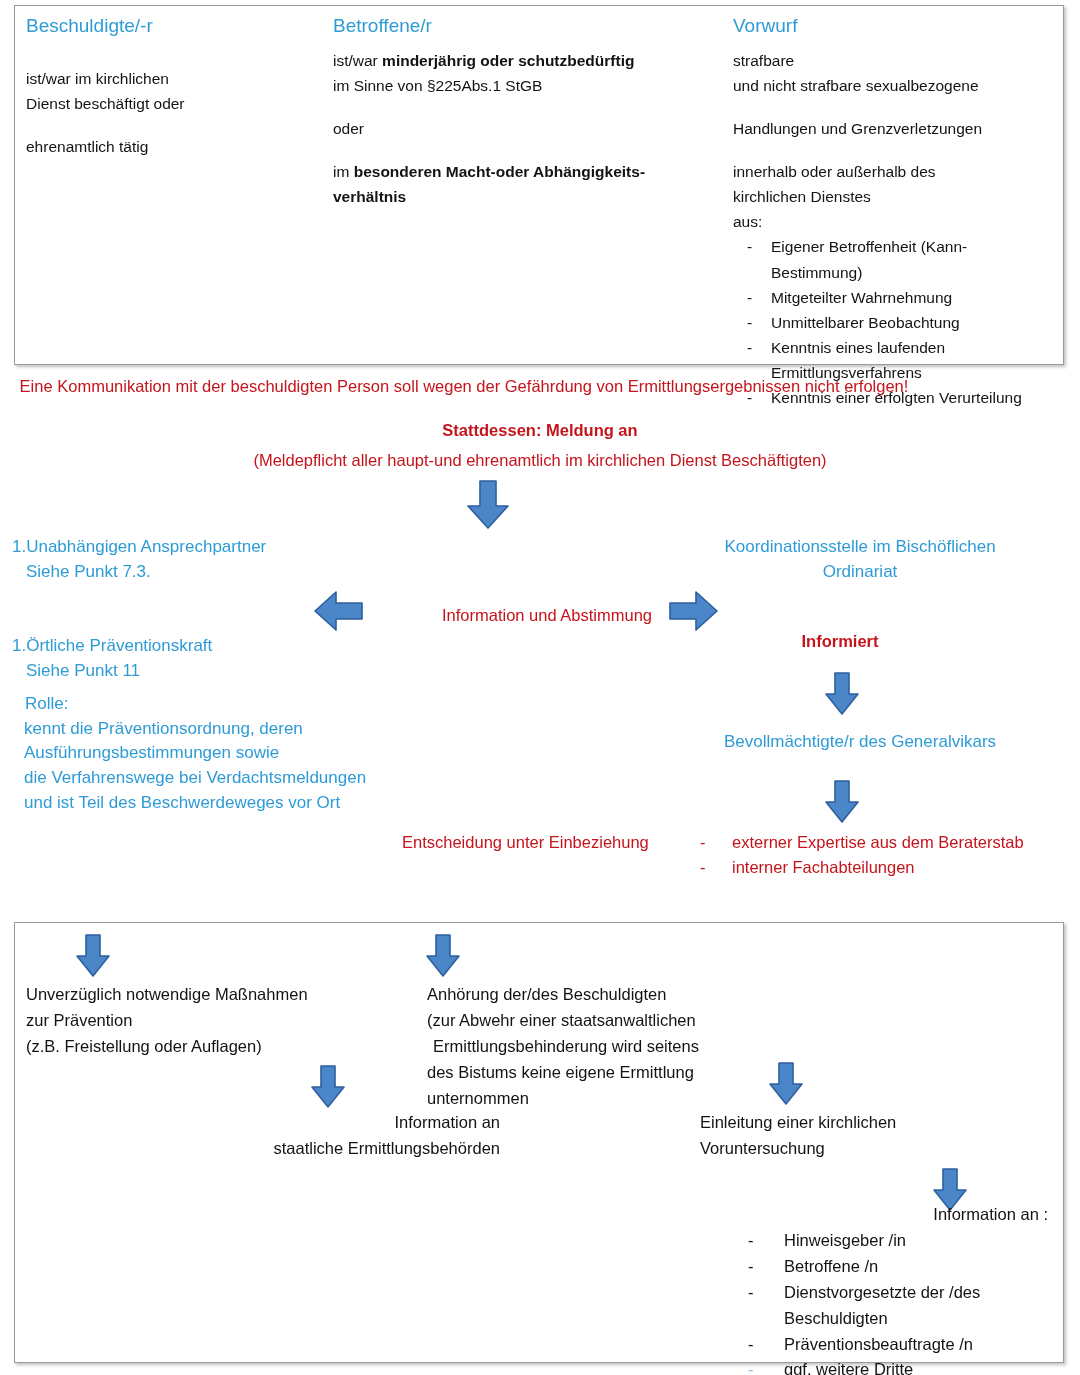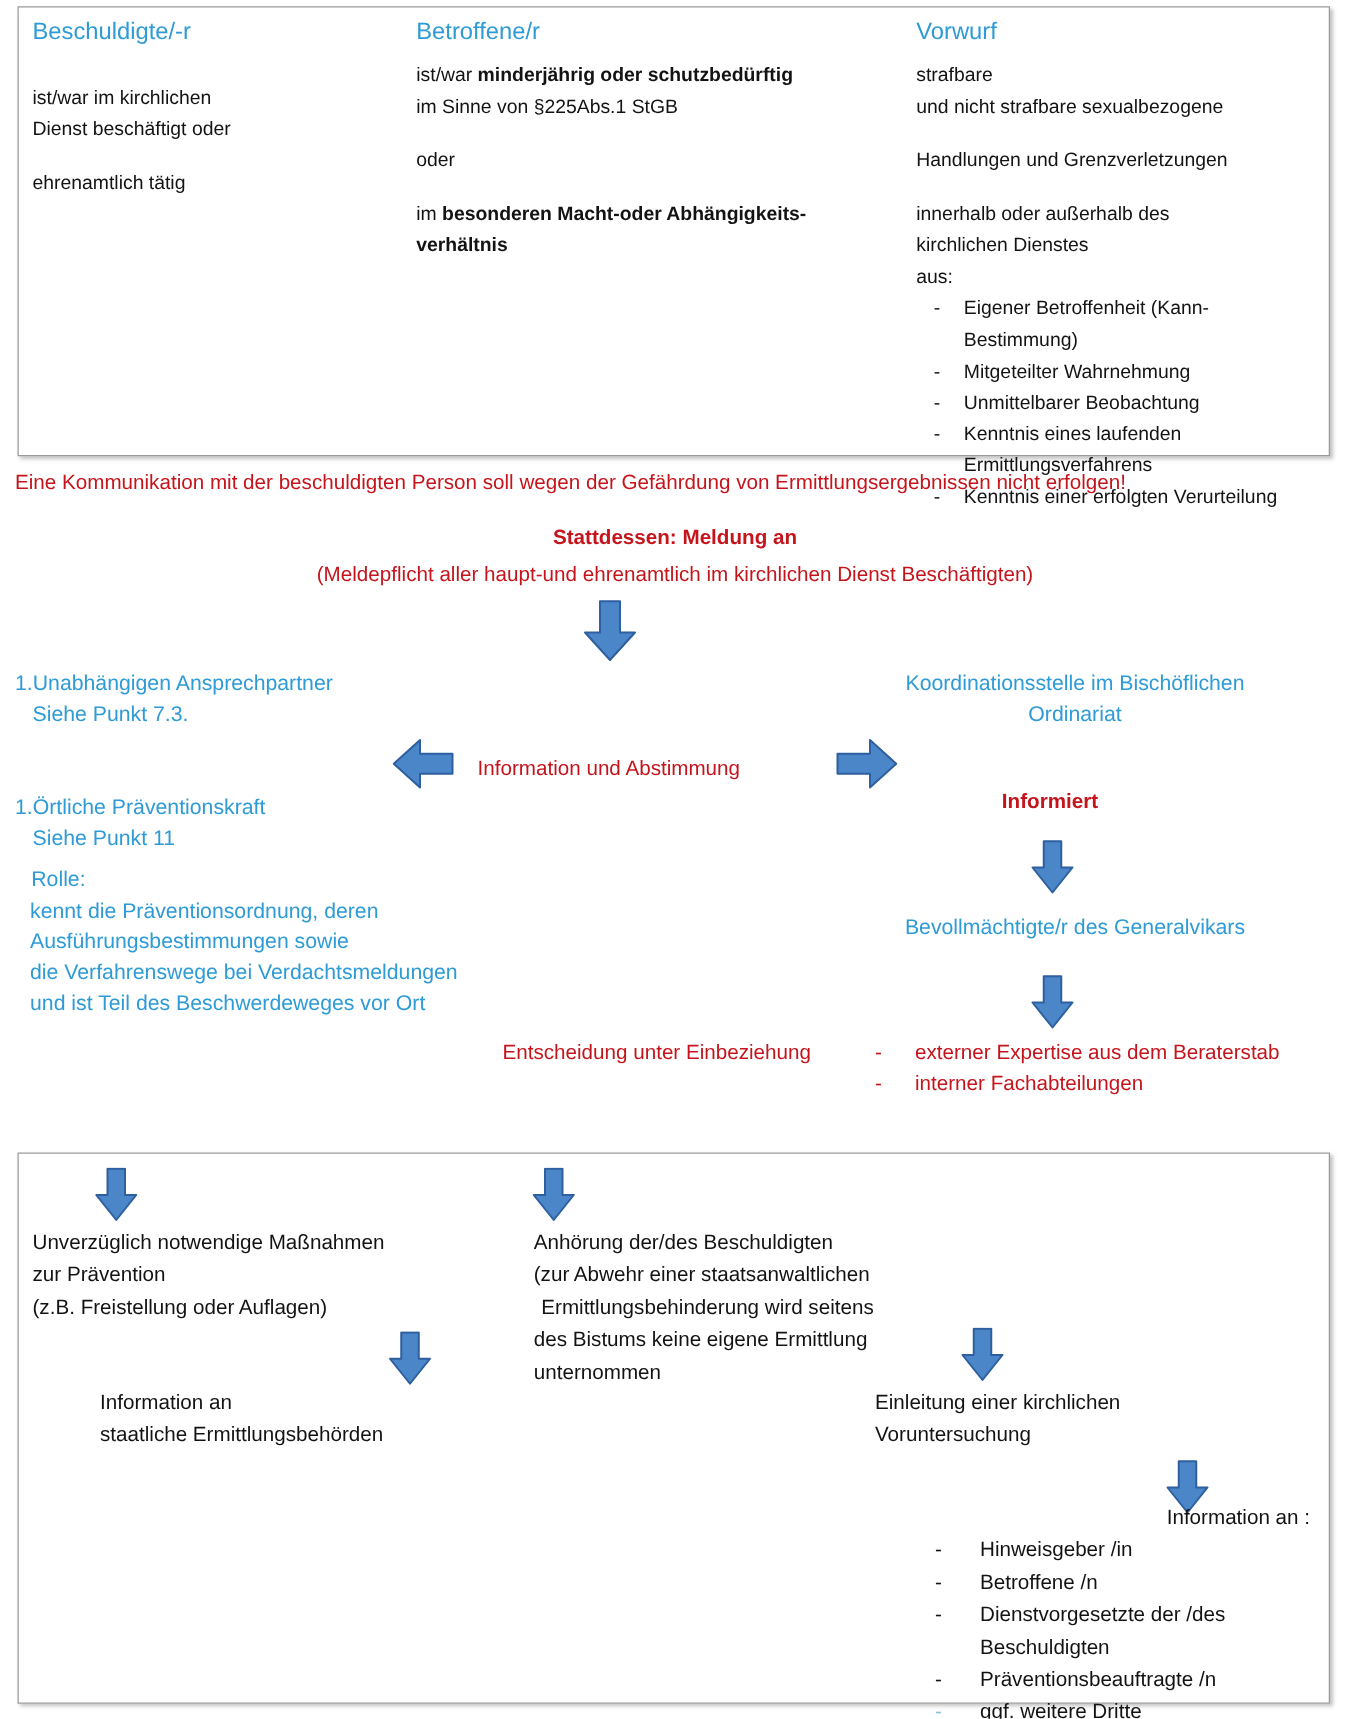--- a/index.html
+++ b/index.html
@@ -148,21 +148,21 @@
           <span class="dtext">Ermittlungsverfahrens</span>
         </div>
       <div class="dash-row">
           <span class="dash">-</span>
           <span class="dtext">Kenntnis einer erfolgten Verurteilung</span>
         </div>
     </div>
   </div>
 </div>
 
-<div class="abs red-text" style="left:0; top:374px; width:928px; margin-left:12px;">Eine Kommunikation mit der beschuldigten Person soll wegen der Gefährdung von Ermittlungsergebnissen nicht erfolgen!</div>
+<div class="abs red-text" style="left:0; top:374px; width:928px; text-align:center;">Eine Kommunikation mit der beschuldigten Person soll wegen der Gefährdung von Ermittlungsergebnissen nicht erfolgen!</div>
 
 <div class="abs" style="left:0; top:418px; width:1080px; text-align:center;">
   <div class="red-text"><b>Stattdessen</b><b>: Meldung an</b></div>
   <div class="red-text" style="margin-top:5px;">(Meldepflicht aller haupt-und ehrenamtlich im kirchlichen Dienst Beschäftigten)</div>
 </div>
 
 <div class="arrow" style="left:466px; top:480px;">
   <svg width="44" height="50" viewBox="0 0 44 50">
     <polygon points="14,1 30,1 30,26 42,26 22,48 2,26 14,26" fill="#4A86C8" stroke="#2E5F9E" stroke-width="1.6" stroke-linejoin="round"></polygon>
   </svg>
@@ -185,21 +185,21 @@
   <div style="margin-left:-1px;">die Verfahrenswege bei Verdachtsmeldungen</div>
   <div style="margin-left:-1px;">und ist Teil des Beschwerdeweges vor Ort</div>
 </div>
 
 <div class="arrow" style="left:314px; top:590px;">
   <svg width="50" height="42" viewBox="0 0 50 42">
     <polygon points="1,21 22,2 22,13 48,13 48,29 22,29 22,40" fill="#4A86C8" stroke="#2E5F9E" stroke-width="1.6" stroke-linejoin="round"></polygon>
   </svg>
 </div>
 
-<div class="abs red-text" style="left:382px; top:603px; width:270px; text-align:left;">Information und Abstimmung</div>
+<div class="abs red-text" style="left:382px; top:603px; width:270px; text-align:right;">Information und Abstimmung</div>
 
 <div class="arrow" style="left:668px; top:590px;">
   <svg width="50" height="42" viewBox="0 0 50 42">
     <polygon points="49,21 28,2 28,13 2,13 2,29 28,29 28,40" fill="#4A86C8" stroke="#2E5F9E" stroke-width="1.6" stroke-linejoin="round"></polygon>
   </svg>
 </div>
 
 <div class="abs blue-text" style="left:640px; top:535px; width:440px; text-align:center;">
   <div>Koordinationsstelle im Bischöflichen</div>
   <div>Ordinariat</div>
@@ -249,21 +249,21 @@
   <div>zur Prävention</div>
   <div>(z.B. Freistellung oder Auflagen)</div>
 </div>
 
 <div class="arrow" style="left:310px; top:1065px;">
   <svg width="36" height="44" viewBox="0 0 36 44">
     <polygon points="11,1 25,1 25,22 34,22 18,42 2,22 11,22" fill="#4A86C8" stroke="#2E5F9E" stroke-width="1.6" stroke-linejoin="round"></polygon>
   </svg>
 </div>
 
-<div class="abs box-text" style="left:80px; top:1110px; width:420px; text-align:left;">
+<div class="abs box-text" style="left:80px; top:1110px; width:420px; text-align:right;">
   <div>Information an</div>
   <div>staatliche Ermittlungsbehörden</div>
 </div>
 
 <div class="arrow" style="left:425px; top:934px;">
   <svg width="36" height="44" viewBox="0 0 36 44">
     <polygon points="11,1 25,1 25,22 34,22 18,42 2,22 11,22" fill="#4A86C8" stroke="#2E5F9E" stroke-width="1.6" stroke-linejoin="round"></polygon>
   </svg>
 </div>
 

